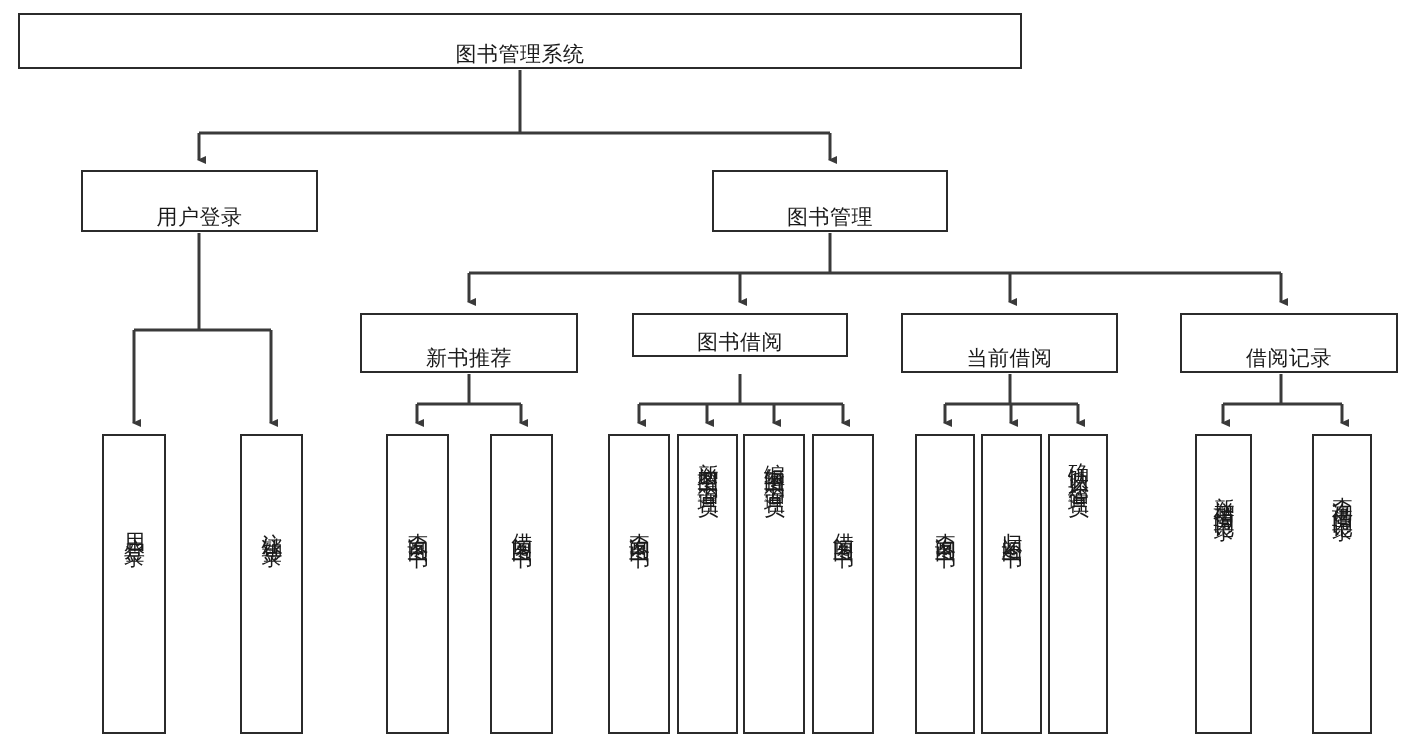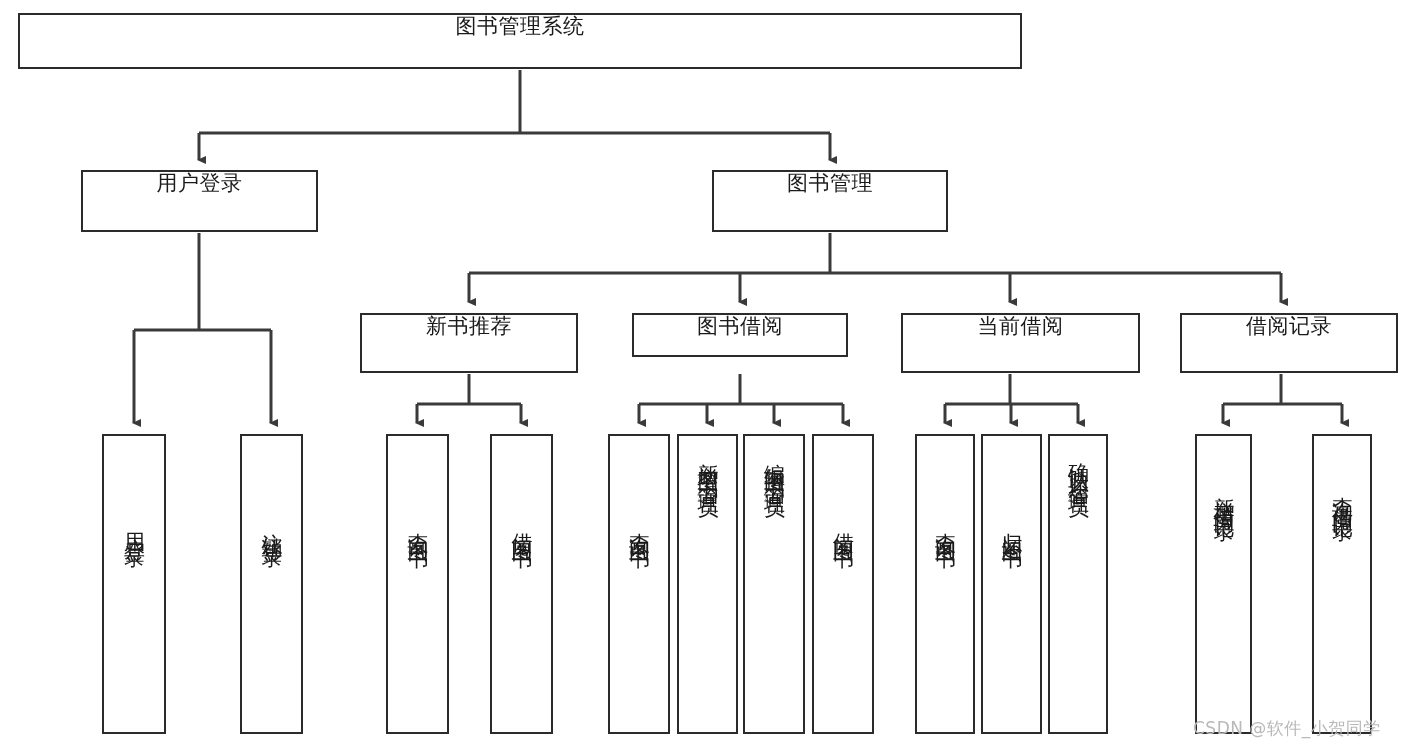--- a/index.html
+++ b/index.html
@@ -23,21 +23,21 @@
     top: 0;
     width: 1405px;
     height: 747px;
   }
   .node {
     position: absolute;
     box-sizing: border-box;
     background: #ffffff;
     border: 2px solid #2b2b2b;
     display: flex;
-    align-items: flex-start;
+    align-items: flex-end;
     justify-content: center;
     color: #1a1a1a;
   }
   .node-label {
     display: block;
     text-align: center;
     line-height: 1.12;
     letter-spacing: 0.5px;
   }
   
@@ -142,21 +142,21 @@
   <div class="node horiz" style="left:360px; top:313px; width:218px; height:60px;">
     <span class="node-label">新书推荐</span>
   </div>
 
   <div class="node horiz" style="left:712px; top:170px; width:236px; height:62px;">
     <span class="node-label">图书管理</span>
   </div>
   <div class="node horiz" style="left:632px; top:313px; width:216px; height:44px;">
     <span class="node-label">图书借阅</span>
   </div>
-  <div class="node horiz" style="left:901px; top:313px; width:239px; height:60px;">
+  <div class="node horiz" style="left:901px; top:313px; width:217px; height:60px;">
     <span class="node-label">当前借阅</span>
   </div>
   <div class="node horiz" style="left:1172px; top:313px; width:218px; height:60px;margin-left:8px;">
     <span class="node-label">借阅记录</span>
   </div>
 
   <div class="node vert" style="left:102px; top:434px; width:64px; height:300px; padding-top:80px;">
     <span class="node-label">用户登录</span>
   </div>
   <div class="node vert" style="left:240px; top:434px; width:63px; height:300px; padding-top:80px;">
@@ -193,15 +193,14 @@
     <span class="node-label">确认归还（管理员）</span>
   </div>
 
   <div class="node vert" style="left:1195px; top:434px; width:57px; height:300px; padding-top:44px;">
     <span class="node-label">新增借阅记录</span>
   </div>
   <div class="node vert" style="left:1312px; top:434px; width:60px; height:300px; padding-top:44px;">
     <span class="node-label">查询借阅记录</span>
   </div>
 
-  <div class="watermark" style="left:1193px; top:717px;">CSDN @软件_小贺同学</div>
 
 </div>
 
 </body></html>

